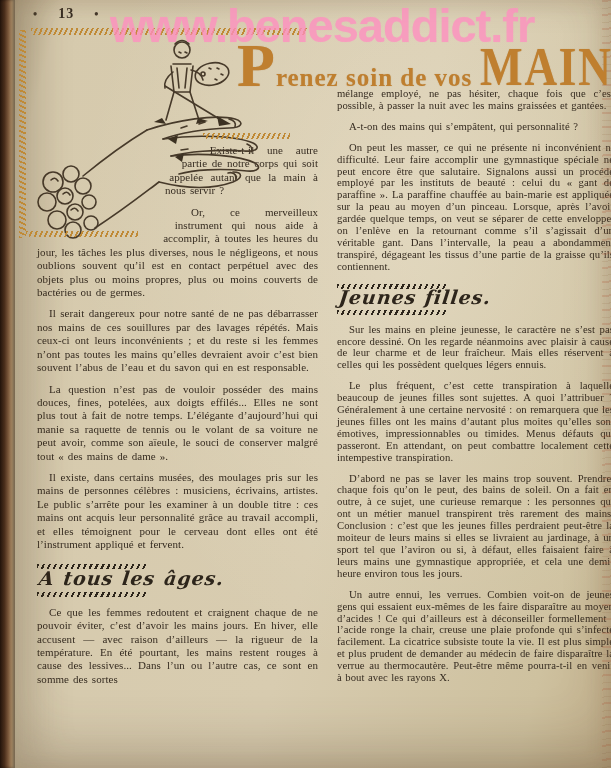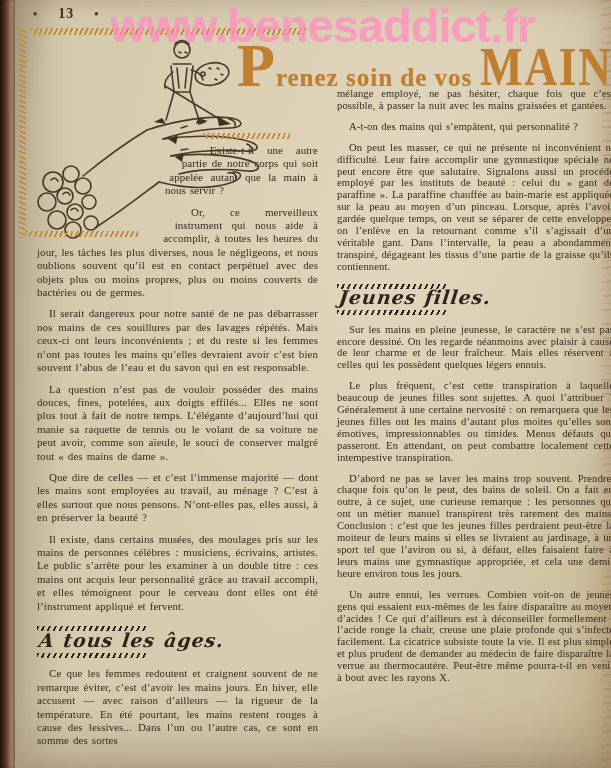--- a/index.html
+++ b/index.html
@@ -162,30 +162,29 @@
             <path d="M134,56 L190,90"></path>
             <path class="ink-fill" d="M186,86 l14,8 l-12,2 z"></path>
           </g>
         </svg>
       </div>
 
       <p class="p first"><span>Existe-t-il une autre partie de notre corps qui soit appelée autant que la main à nous servir ?</span></p>
       <p class="p"><span>Or, ce merveilleux instrument qui nous aide à accomplir, à toutes les heures du jour, les tâches les plus diverses, nous le négligeons, et nous oublions souvent qu’il est en contact perpétuel avec des objets plus ou moins propres, plus ou moins couverts de bactéries ou de germes.</span></p>
       <p class="p"><span>Il serait dangereux pour notre santé de ne pas débarrasser nos mains de ces souillures par des lavages répétés. Mais ceux-ci ont leurs inconvénients ; et du reste si les femmes n’ont pas toutes les mains qu’elles devraient avoir c’est bien souvent l’abus de </span><span class="b">l’eau</span><span> et du </span><span class="b">savon</span><span> qui en est responsable.</span></p>
       <p class="p"><span>La question n’est pas de vouloir posséder des mains douces, fines, potelées, aux doigts effilés... Elles ne sont plus tout à fait de notre temps. L’élégante d’aujourd’hui qui manie sa raquette de tennis ou le volant de sa voiture ne peut avoir, comme son aïeule, le souci de conserver malgré tout « des mains de dame ».</span></p>
-      <p class="p"><span>Que dire de celles — et c’est l’immense majorité — dont les mains sont employées au travail, au ménage ? C’est à elles surtout que nous pensons. N’ont-elles pas, elles aussi, à en préserver la beauté ?</span></p>
       <p class="p"><span>Il existe, dans certains musées, des moulages pris sur les mains de personnes célèbres : musiciens, écrivains, artistes. Le public s’arrête pour les examiner à un double titre : ces mains ont acquis leur personnalité grâce au travail accompli, et elles témoignent pour le cerveau dont elles ont été l’instrument appliqué et fervent.</span></p>
 
       <div class="section">
         <div class="hatch"></div>
         <div class="section-title">A tous les âges.</div>
         <div class="hatch"></div>
       </div>
 
-      <p class="p"><span>Ce que les femmes redoutent et craignent souvent de ne remarque éviter, c’est d’avoir les </span><span class="b">mains jours.</span><span> En hiver, elle accusent — avec raison d’ailleurs — la rigueur de la température. En été pourtant, les mains restent rouges à cause des lessives... Dans l’un ou l’autre cas, ce sont en somme des sortes</span></p>
+      <p class="p"><span>Ce que les femmes redoutent et craignent chaque de ne pouvoir éviter, c’est d’avoir les </span><span class="b">mains jours.</span><span> En hiver, elle accusent — avec raison d’ailleurs — la rigueur de la température. En été pourtant, les mains restent rouges à cause des lessives... Dans l’un ou l’autre cas, ce sont en somme des sortes</span></p>
     </div>
 
     <div class="col col-right">
       <p class="p"><span>mélange employé, ne pas hésiter, chaque fois que c’est possible, à passer la nuit avec les mains graissées et gantées.</span></p>
       <p class="p"><span>A-t-on des mains qui </span><span class="b">s’empâtent,</span><span> qui personnalité ?</span></p>
       <p class="p"><span>On peut les masser, ce qui ne présente ni inconvénient ni difficulté. Leur faire accomplir une gymnastique spéciale ne peut encore être que salutaire. Signalons aussi un procédé employé par les instituts de beauté : celui du « gant de paraffine ». La paraffine chauffée au bain-marie est appliquée sur la peau au moyen d’un pinceau. Lorsque, après l’avoir gardée quelque temps, on veut se séparer de cette enveloppe, on l’enlève en la retournant comme s’il s’agissait d’un véritable gant. Dans l’intervalle, la peau a abondamment transpiré, dégageant les tissus d’une partie de la graisse qu’ils contiennent.</span></p>
 
       <div class="section">
         <div class="hatch"></div>
         <div class="section-title">Jeunes filles.</div>

